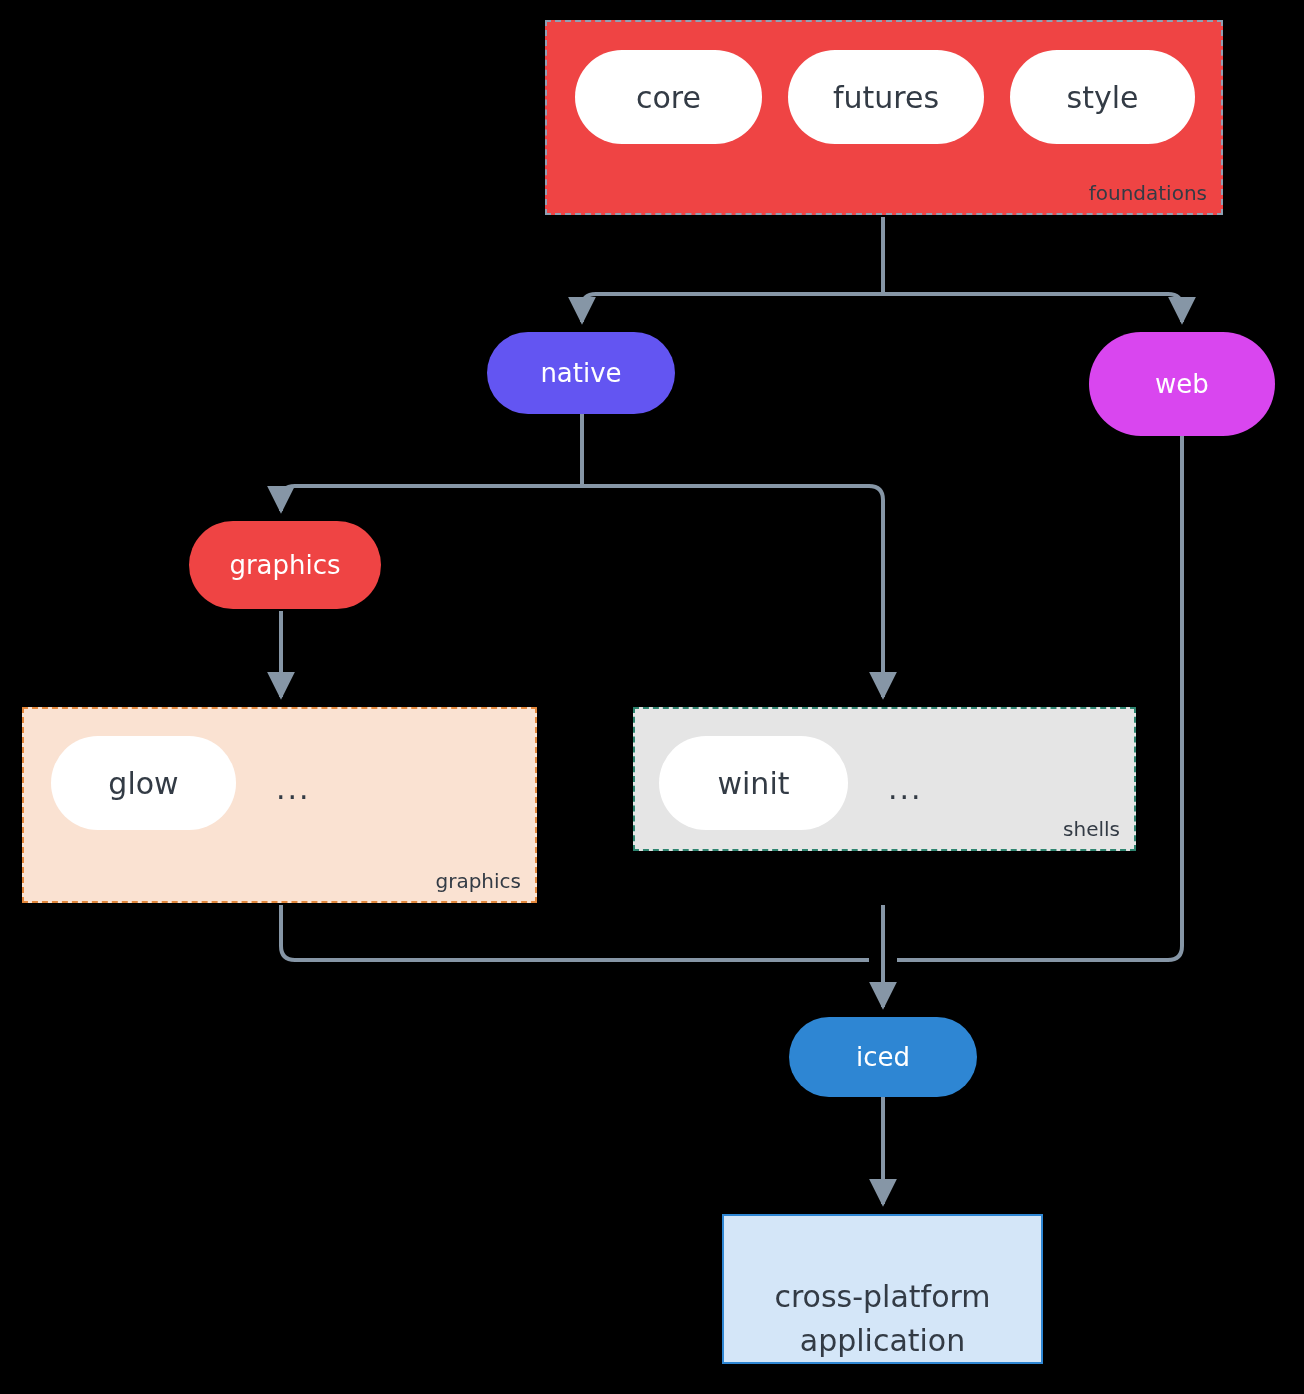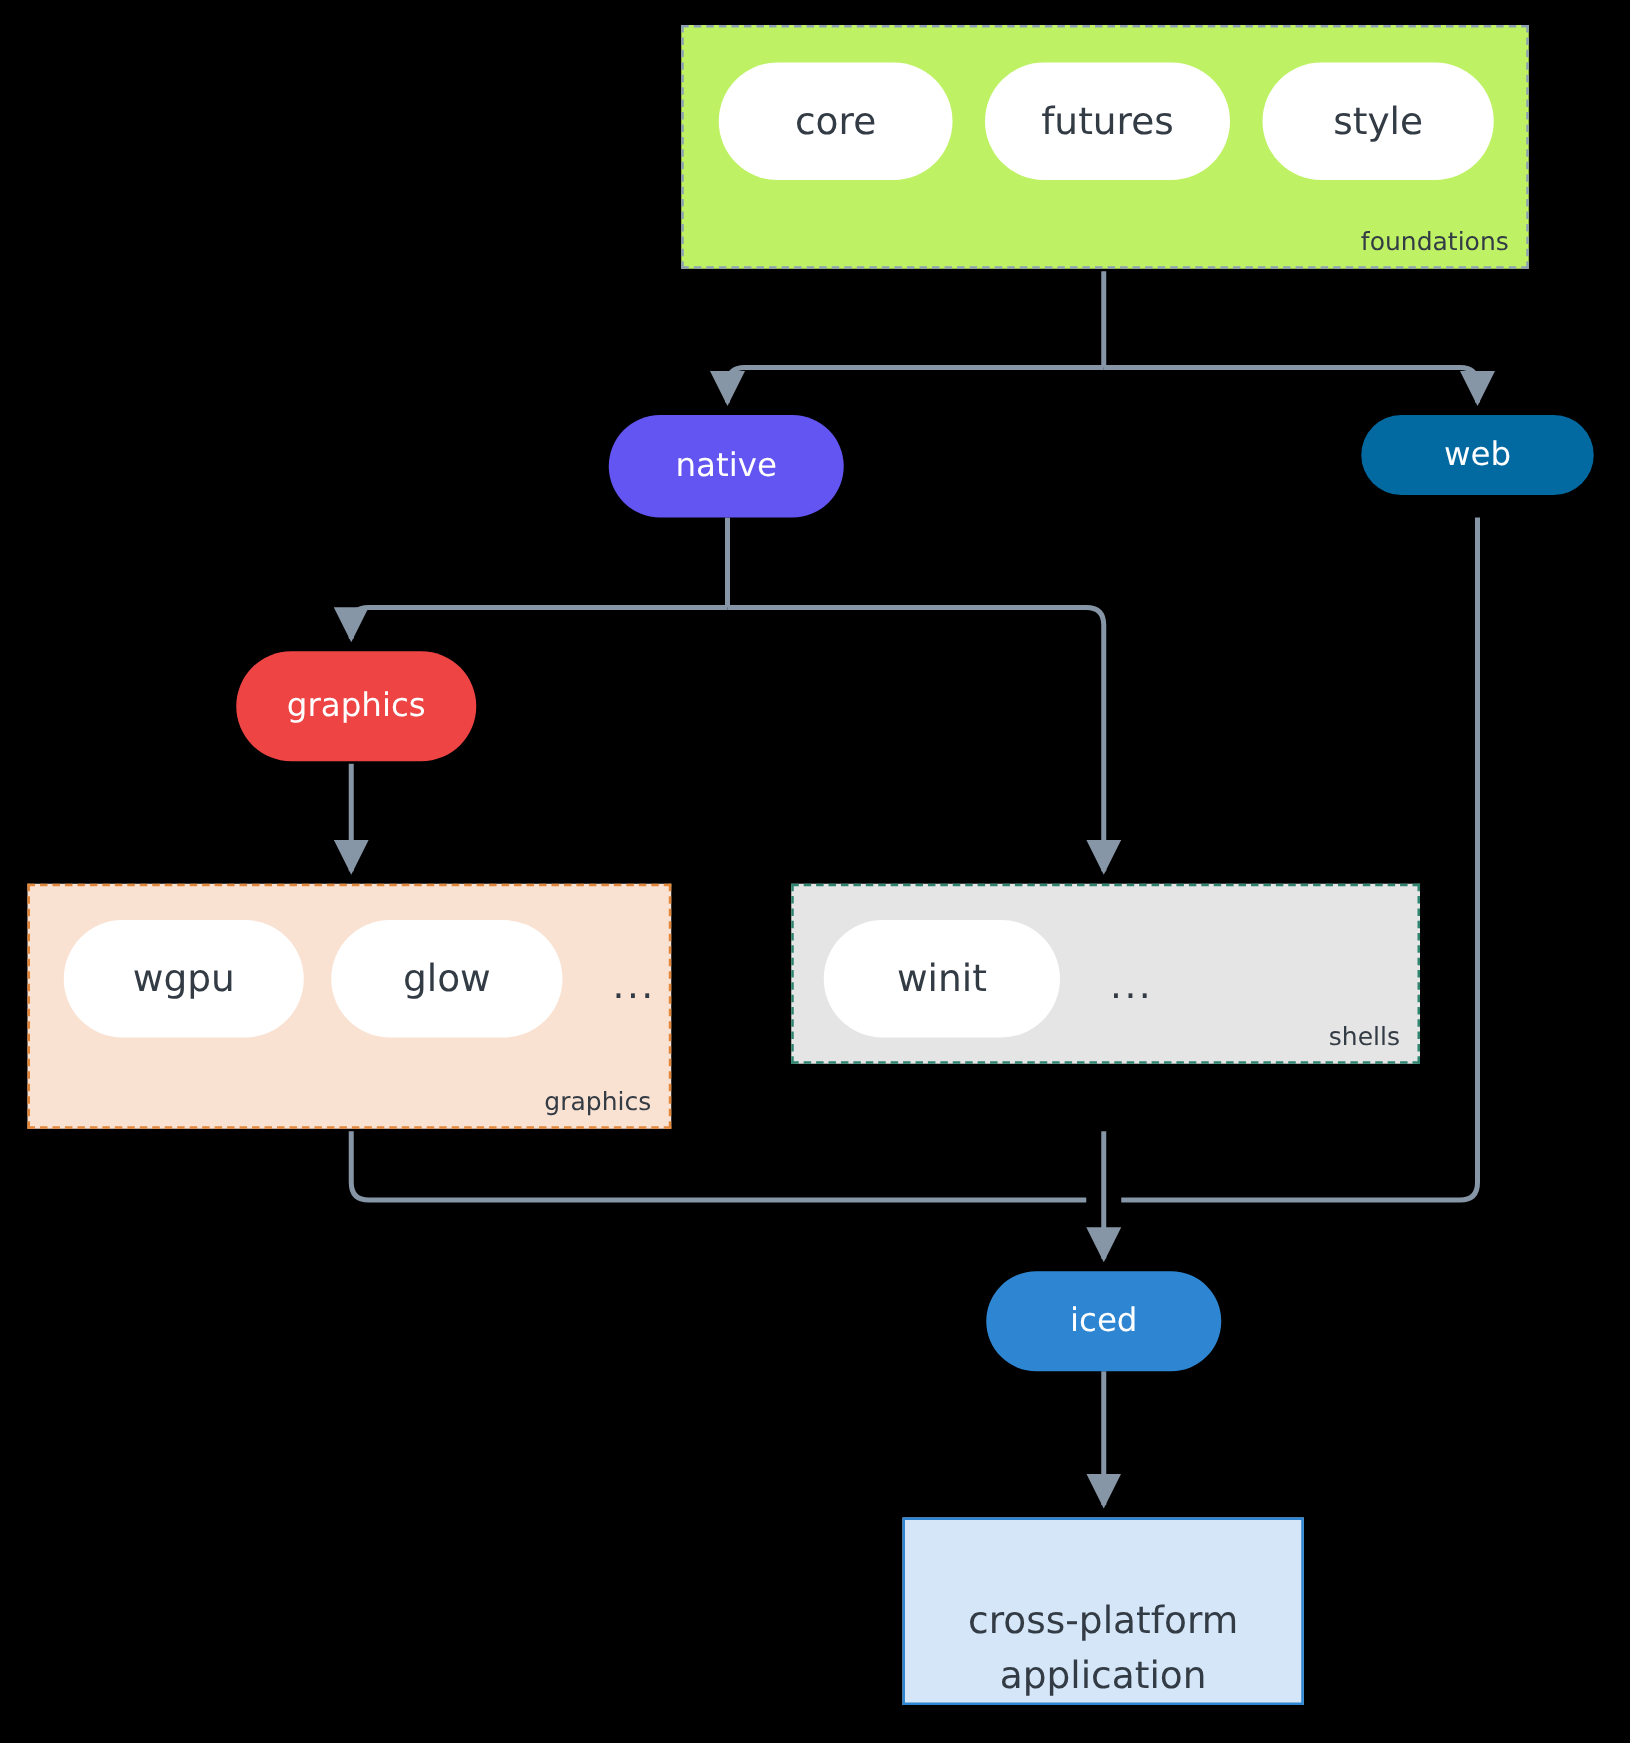--- a/index.html
+++ b/index.html
@@ -85,21 +85,21 @@
     align-items: center;
     justify-content: center;
     text-align: center;
     font-size: 30px;
     line-height: 1.45;
     color: #333b45;
   }
 
   
   #grp-foundations { left: 545px; top: 20px; width: 678px; height: 195px;
-    background: #bef264; border: 2px dashed #8ea0b4; }
+    background: #ef4444; border: 2px dashed #8ea0b4; }
   #grp-foundations .group-pills { left: 28px; top: 28px; }
   #grp-foundations .pill { margin-right: 26px; }
   #pill-core { width: 187px; }
   #pill-futures { width: 196px; }
   #pill-style { width: 185px; }
 
   #grp-renderers { left: 22px; top: 707px; width: 515px; height: 196px;
     background: #fae2d2; border: 2px dashed #e4883c; }
   #grp-renderers .group-pills { left: 27px; top: 27px; }
   #grp-renderers .pill { margin-right: 22px; }
@@ -107,21 +107,21 @@
   #pill-glow { width: 185px; }
 
   #grp-shells { left: 633px; top: 707px; width: 503px; height: 144px;
     background: #e5e5e5; border: 2px dashed #2f8570; }
   #grp-shells .group-pills { left: 24px; top: 27px; }
   #grp-shells .pill { margin-right: 22px; }
   #pill-winit { width: 189px; }
   #pill-glutin { width: 188px; }
 
   #node-native { left: 487px; top: 332px; width: 188px; height: 82px; background: #6355f2; }
-  #node-web    { left: 1089px; top: 332px; width: 186px; height: 64px; background: #0369a1; }
+  #node-web    { left: 1089px; top: 332px; width: 186px; height: 104px; background: #d946ef; }
   #node-graphics { left: 189px; top: 521px; width: 192px; height: 88px; background: #ef4444; }
   #node-iced  { left: 789px; top: 1017px; width: 188px; height: 80px; background: #2e86d3; }
 
   #node-app { left: 722px; top: 1214px; width: 321px; height: 150px;
     background: #d4e6f8; border: 2px solid #2e86d3; align-items: flex-end; }
 </style>
 </head>
 <body>
 
 <div id="canvas">
@@ -169,21 +169,20 @@
     <div class="group-label">foundations</div>
   </div>
 
   <div class="node" id="node-native">native</div>
   <div class="node" id="node-web">web</div>
 
   <div class="node" id="node-graphics">graphics</div>
 
   <div class="group" id="grp-renderers">
     <div class="group-pills">
-      <div class="pill" id="pill-wgpu">wgpu</div>
       <div class="pill" id="pill-glow">glow</div>
       <div class="ellipsis">...</div>
     </div>
     <div class="group-label">graphics</div>
   </div>
 
   <div class="group" id="grp-shells">
     <div class="group-pills">
       <div class="pill" id="pill-winit">winit</div>
       <div class="ellipsis">...</div>

